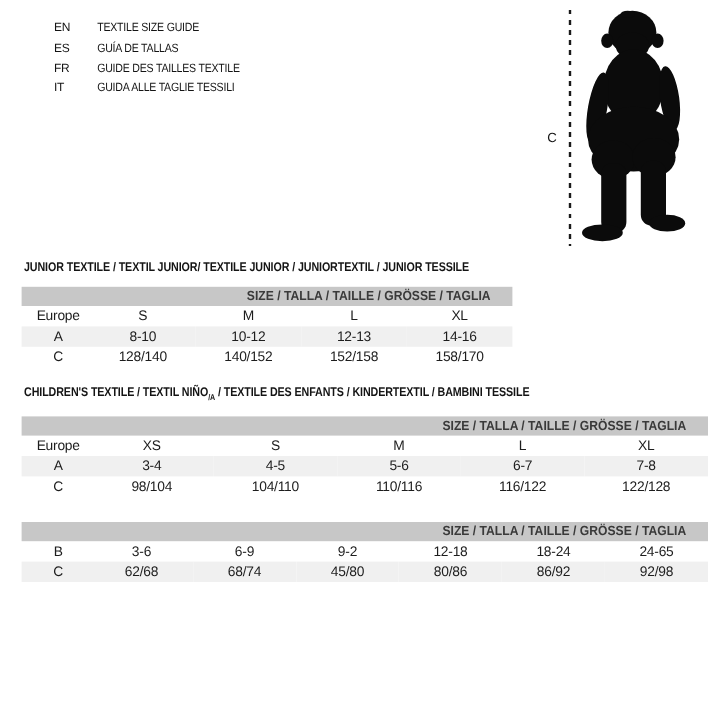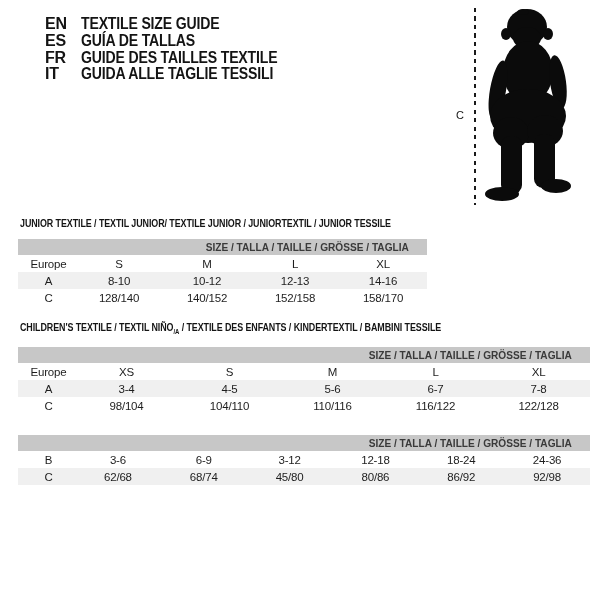--- a/index.html
+++ b/index.html
@@ -4,21 +4,21 @@
 <style>
   :root{
     --bar-bg:#c7c7c7; --stripe-bg:#f0f0f0; --text:#141414; --bar-text:#3a3a3a; --silhouette:#0b0b0b;
   }
   html,body{margin:0;padding:0;}
   body{font-family:"Liberation Sans",sans-serif;background:#fff;color:var(--text);}
   .page{position:relative;width:600px;height:600px;background:#fff;overflow:hidden;}
 
   
   .langs{position:absolute;left:22px;top:16px;}
-  .lang-row{display:flex;height:16.8px;line-height:16.8px;font-weight:bold;font-size:16px;letter-spacing:-0.2px;padding-left:23px;}
+  .lang-row{display:flex;height:16.8px;line-height:16.8px;font-weight:normal;font-size:10px;letter-spacing:-0.2px;padding-left:23px;}
   .lang-code{width:36px;flex:0 0 36px;}
   .lang-label{transform:scaleX(0.88);transform-origin:left center;white-space:nowrap;}
 
   
   .figure-area{position:absolute;left:450px;top:5px;width:150px;height:210px;}
   .dash-line{position:absolute;left:24px;top:3px;width:2px;height:197px;
     background:repeating-linear-gradient(to bottom,#1a1a1a 0 4px,transparent 4px 8.5px);}
   .c-label{position:absolute;left:6px;top:103px;font-size:11px;line-height:14px;}
   .baby-svg{position:absolute;left:33px;top:3px;}
 
@@ -196,24 +196,24 @@
         <thead>
           <tr>
             <th class="bar" colspan="7"><span class="bar-text">SIZE / TALLA / TAILLE / GRÖSSE / TAGLIA</span></th>
           </tr>
         </thead>
         <tbody>
           <tr>
             <td class="rowlabel">B</td>
             <td>3-6</td>
             <td>6-9</td>
-            <td>3-12</td>
+            <td>9-2</td>
             <td>12-18</td>
             <td>18-24</td>
-            <td>24-36</td>
+            <td>24-65</td>
           </tr>
           <tr class="stripe">
             <td class="rowlabel">C</td>
             <td>62/68</td>
             <td>68/74</td>
             <td>45/80</td>
             <td>80/86</td>
             <td>86/92</td>
             <td>92/98</td>
           </tr>

